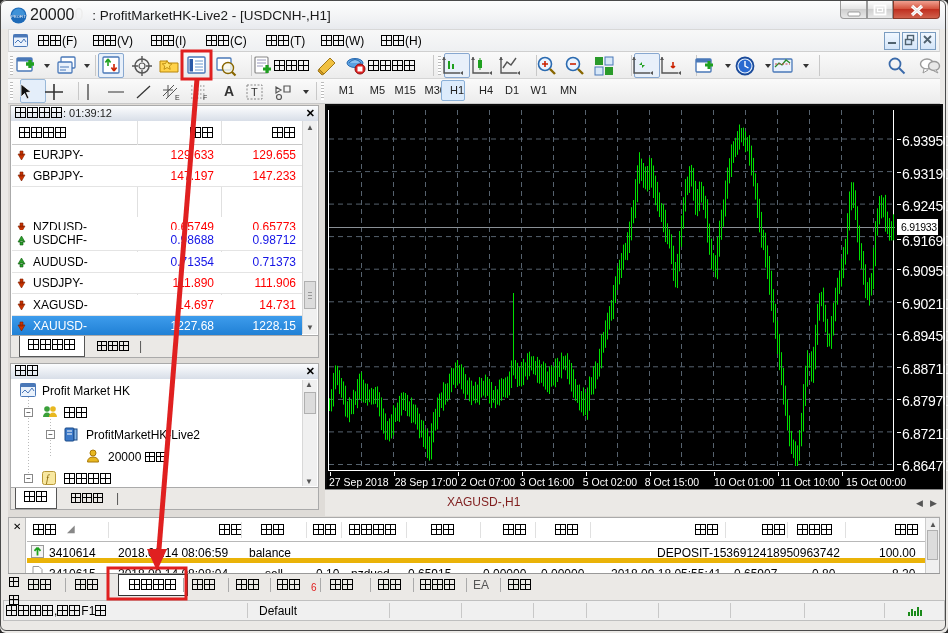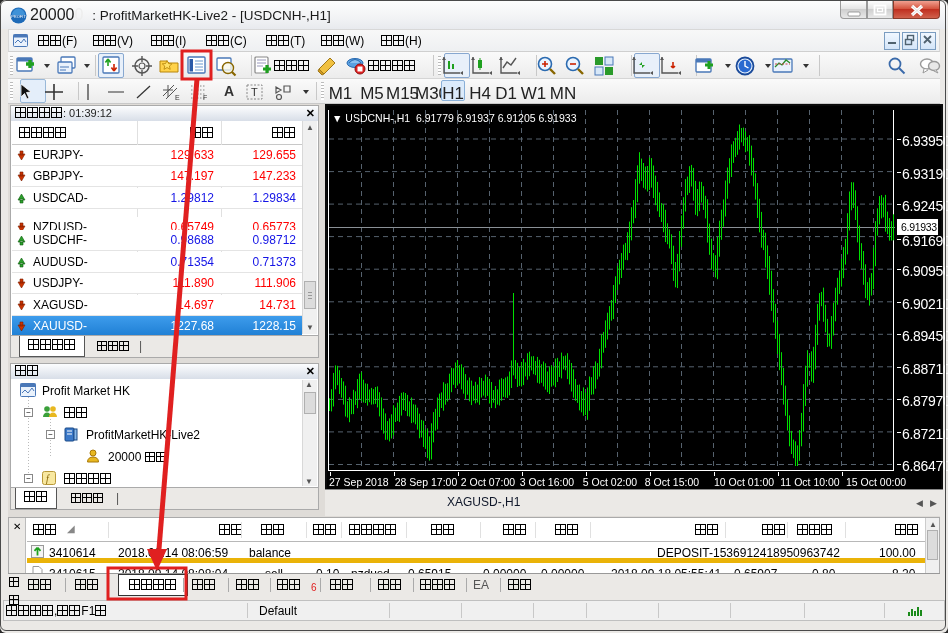--- a/index.html
+++ b/index.html
@@ -23,21 +23,21 @@
 #menubar{position:absolute;left:8px;top:29px;width:932px;height:23px;background:linear-gradient(#f8f8f8,#eef0f2);border:1px solid #d8d8d8;border-bottom:1px solid #cfcfcf}
 .mi{position:absolute;top:4px;font-size:12px;color:#000}
 .mdib{position:absolute;top:2px;width:16px;height:18px;background:linear-gradient(#f0f7ff,#d4e5f8);border:1px solid #7a9cc0;color:#4a5a6a;text-align:center}
 
 #tb1{position:absolute;left:8px;top:52px;width:932px;height:27px;background:linear-gradient(#fafafa,#ececec);border-bottom:1px solid #d5d5d5}
 #tb2{position:absolute;left:8px;top:79px;width:932px;height:25px;background:linear-gradient(#fafafa,#ececec);border-bottom:1px solid #c8c8c8}
 .grip{position:absolute;width:3px;background:repeating-linear-gradient(#bbb 0 1px,#fff 1px 3px)}
 .sep{position:absolute;width:1px;background:#c8c8c8}
 .tbi{position:absolute;top:3px;width:22px;height:22px}
 .drop{position:absolute;top:12px;width:0;height:0;border-left:3px solid transparent;border-right:3px solid transparent;border-top:4px solid #333}
-.tfb{position:absolute;top:2px;font-size:17px;color:#222;text-align:center;padding-top:3px;height:20px}
+.tfb{position:absolute;top:2px;font-size:11px;color:#222;text-align:right;padding-top:3px;height:20px}
 
 .panel{position:absolute;background:#fff;border:1px solid #aaa}
 .ptitle{position:absolute;left:0;top:0;right:0;height:15px;background:linear-gradient(#fcfdfe,#d8dee8);font-size:11px;color:#222;padding:1px 0 0 4px}
 .pclose{position:absolute;right:3px;top:1px;font-size:11px;color:#000;font-weight:bold}
 
 .mwhdr{position:absolute;left:1px;top:15px;right:1px;height:24px;background:#fff;border-bottom:1px solid #c8c8c8;font-size:12px;color:#222}
 .mwrow{position:absolute;left:1px;right:16px;height:21px;border-bottom:1px solid #e4e4e4;font-size:12px;color:#000;background:#fff}
 .mwsel{background:linear-gradient(#3e9cec,#1e7fd4);color:#fff}
 .mwa{position:absolute;left:4px;top:5px}
 .mws{position:absolute;left:21px;top:3px}
@@ -51,21 +51,21 @@
 
 .tree{font-size:12px;color:#000}
 
 #chartwin{position:absolute;left:325px;top:104px;width:618px;height:412px;background:#000;border:2px solid #0a0a0a}
 #plot{position:absolute;left:1px;top:4px;width:566px;height:361px;border-right:1px solid #fff;border-left:1px solid #fff;border-bottom:1px solid #fff}
 #paxis{position:absolute;left:570px;top:4px;right:0;bottom:50px;background:#000}
 .pl{position:absolute;left:5px;font-size:14px;color:#fff;letter-spacing:-0.3px}
 .tl{position:absolute;top:4px;width:80px;text-align:center;font-size:10.5px;color:#fff}
 #taxis{position:absolute;left:2px;top:366px;width:567px;height:23px;color:#fff}
 #ctabs{position:absolute;left:-2px;bottom:-2px;width:618px;height:27px;background:#ebe9e6;border-top:1px solid #888}
-.ctab{position:absolute;top:0;height:26px;font-size:12px;padding:5px 10px 0;color:#0f172a}
+.ctab{position:absolute;top:0;height:26px;font-size:12px;padding:5px 10px 0;color:#7f1d1d}
 .ctaba{background:#fff;border:1px solid #555;border-top:2px solid #333;color:#000}
 
 #term{position:absolute;left:8px;top:517px;width:932px;height:80px;background:#fff;border:1px solid #aaa}
 .thead{position:absolute;left:18px;top:0;right:14px;height:24px;border-bottom:1px solid #b8b8b8;background:#fff;font-size:12px;color:#222}
 .trow{position:absolute;left:18px;right:14px;height:21px;font-size:12px;color:#000}
 .tc{position:absolute;top:4px}
 #termtabs{position:absolute;left:8px;top:573px;width:932px;height:24px;background:#ebe9e6;border-top:1px solid #999;font-size:12px;color:#444}
 .ttab{position:absolute;top:1px}
 
 #status{position:absolute;left:3px;top:600px;width:942px;height:21px;background:#f0f0f0;border:1px solid #c0c0c0;font-size:12px;color:#000}
@@ -321,28 +321,20 @@
 <span class="mwp1 pr">129.633</span>
         <span class="mwp2 pr">129.655</span>
       </div>
       <div class="mwrow" style="top:60px">
 <span class="mwa"><svg width="11" height="11" viewBox="0 0 11 11">
             <path d="M2 4h7L5.5 10z M4 1h3v4h-3z" fill="#cc3300" stroke="#7a1f00" stroke-width="0.6"></path>
           </svg></span>
         <span class="mws">GBPJPY-</span>
 <span class="mwp1 pr">147.197</span>
         <span class="mwp2 pr">147.233</span>
-      </div>
-      <div class="mwrow" style="top:82px">
-<span class="mwa"><svg width="11" height="11" viewBox="0 0 11 11">
-            <path d="M2 7h7L5.5 1z M4 6h3v4h-3z" fill="#2ca02c" stroke="#0f5c0f" stroke-width="0.6"></path>
-          </svg></span>
-        <span class="mws">USDCAD-</span>
-<span class="mwp1 pb">1.29812</span>
-        <span class="mwp2 pb">1.29834</span>
       </div>
       <div class="mwrow" style="top:111px">
 <span class="mwa"><svg width="11" height="11" viewBox="0 0 11 11">
             <path d="M2 4h7L5.5 10z M4 1h3v4h-3z" fill="#cc3300" stroke="#7a1f00" stroke-width="0.6"></path>
           </svg></span>
         <span class="mws">NZDUSD-</span>
 <span class="mwp1 pr">0.65749</span>
         <span class="mwp2 pr">0.65773</span>
       </div>
       <div class="mwrow" style="top:124px">
@@ -448,21 +440,20 @@
       </div>
     </div>
 <div id="chartwin">
       <div id="plot">
         <svg width="566" height="356" style="position:absolute;left:0;top:0">
 <path d="M32.5 0V356M64.5 0V356M96.5 0V356M128.5 0V356M160.5 0V356M192.5 0V356M224.5 0V356M256.5 0V356M288.5 0V356M320.5 0V356M352.5 0V356M384.5 0V356M416.5 0V356M448.5 0V356M480.5 0V356M512.5 0V356M544.5 0V356" stroke="#56626e" stroke-dasharray="5 4" fill="none"></path>
 <path d="M0 29.0H566M0 61.6H566M0 94.1H566M0 126.6H566M0 159.2H566M0 191.8H566M0 224.3H566M0 256.8H566M0 289.4H566M0 321.9H566M0 354.5H566" stroke="#56626e" stroke-dasharray="5 4" fill="none"></path>
 <path d="M0 117.5H566" stroke="#8a9096" fill="none"></path>
 <path d="M0.5 288.3V301.0M2.5 279.2V301.4M4.5 262.9V296.5M6.5 255.4V279.3M8.5 255.8V275.2M10.5 260.2V284.0M12.5 268.0V287.7M14.5 271.4V294.6M16.5 275.7V306.5M18.5 291.2V307.6M20.5 287.2V312.2M22.5 289.4V304.2M24.5 279.8V304.1M26.5 281.3V294.9M28.5 269.1V298.2M30.5 263.7V289.3M32.5 262.1V291.1M34.5 269.7V292.5M36.5 273.4V293.0M38.5 273.8V295.6M40.5 279.5V292.2M42.5 277.9V294.6M44.5 279.1V294.3M46.5 277.0V293.9M48.5 276.4V297.4M50.5 282.2V306.4M52.5 287.4V320.1M54.5 298.5V323.6M56.5 303.4V329.8M58.5 311.1V329.7M60.5 308.4V331.4M62.5 304.3V328.5M64.5 295.2V325.3M66.5 297.6V312.0M68.5 292.6V311.0M70.5 285.9V311.9M72.5 282.8V305.6M74.5 282.2V300.0M76.5 283.0V301.0M78.5 284.9V306.1M80.5 291.4V306.6M82.5 287.5V313.1M84.5 294.3V312.4M86.5 294.7V314.3M88.5 297.7V319.6M90.5 303.7V328.3M92.5 309.9V327.4M94.5 310.7V337.0M96.5 319.6V338.9M98.5 318.3V348.2M100.5 326.4V350.6M102.5 313.3V349.4M104.5 302.1V332.4M106.5 298.8V320.6M108.5 287.5V319.4M110.5 283.6V307.0M112.5 282.4V298.0M114.5 272.2V300.7M116.5 273.8V294.7M118.5 273.2V291.6M120.5 263.7V289.1M122.5 257.8V282.2M124.5 258.3V274.8M126.5 252.5V278.0M128.5 250.0V275.5M130.5 255.1V273.6M132.5 254.3V279.4M134.5 257.3V283.7M136.5 264.1V288.9M138.5 270.3V284.7M140.5 267.5V291.4M142.5 270.6V295.1M144.5 275.8V290.8M146.5 271.8V293.4M148.5 274.6V292.5M150.5 267.1V294.8M152.5 268.0V287.5M154.5 270.8V285.6M156.5 264.6V287.6M158.5 267.0V285.9M160.5 268.9V293.5M162.5 272.0V298.1M164.5 280.0V292.7M166.5 276.0V298.2M168.5 279.4V294.6M170.5 269.6V295.5M172.5 268.2V290.8M174.5 269.1V286.9M176.5 267.5V287.6M178.5 266.5V287.9M180.5 261.5V285.4M182.5 250.4V278.0M184.5 183.0V265.4M186.5 250.1V268.9M188.5 252.8V277.0M190.5 257.2V275.9M192.5 251.9V276.5M194.5 248.9V275.1M196.5 252.4V266.4M198.5 243.2V269.7M200.5 241.7V266.2M202.5 246.4V260.4M204.5 246.1V264.2M206.5 250.9V265.2M208.5 246.9V272.8M210.5 249.8V273.7M212.5 254.3V272.8M214.5 251.5V276.5M216.5 253.3V279.6M218.5 261.5V282.2M220.5 256.6V284.0M222.5 255.2V276.7M224.5 256.3V275.5M226.5 248.6V277.2M228.5 247.9V272.0M230.5 251.4V266.9M232.5 242.6V268.4M234.5 246.2V259.4M236.5 245.5V260.3M238.5 243.2V269.1M240.5 249.8V274.4M242.5 253.0V281.5M244.5 259.3V287.7M246.5 269.0V290.9M248.5 274.9V292.9M250.5 274.5V300.4M252.5 281.0V302.3M254.5 277.4V305.8M256.5 282.5V305.1M258.5 277.5V309.8M260.5 266.5V300.8M262.5 267.2V284.7M264.5 256.2V284.3M266.5 251.4V278.7M268.5 253.1V269.4M270.5 238.8V266.6M272.5 224.4V258.4M274.5 221.9V242.7M276.5 210.4V237.8M278.5 202.7V229.5M280.5 196.1V219.5M282.5 190.0V210.7M284.5 175.0V209.1M286.5 166.3V193.0M288.5 156.1V180.1M290.5 149.8V174.4M292.5 143.1V168.0M294.5 134.6V159.9M296.5 132.9V149.8M298.5 122.2V150.2M300.5 111.6V143.0M302.5 97.2V130.4M304.5 90.0V113.3M306.5 69.2V108.2M308.5 55.3V92.2M310.5 42.2V73.7M312.5 48.6V70.9M314.5 53.0V77.8M316.5 56.5V79.4M318.5 56.0V81.5M320.5 47.5V79.9M322.5 48.1V77.6M324.5 55.5V88.0M326.5 65.6V95.2M328.5 71.9V101.3M330.5 82.4V107.0M332.5 93.1V112.0M334.5 94.2V122.2M336.5 99.8V132.1M338.5 113.3V134.2M340.5 119.3V138.5M342.5 124.3V154.1M344.5 135.7V170.9M346.5 152.0V177.3M348.5 143.9V178.1M350.5 121.0V161.4M352.5 105.4V136.7M354.5 87.2V118.8M356.5 69.1V101.5M358.5 66.6V85.1M360.5 56.2V82.9M362.5 54.9V76.5M364.5 57.9V90.7M366.5 70.9V104.8M368.5 79.0V106.2M370.5 71.5V101.2M372.5 71.9V92.5M374.5 76.2V99.9M376.5 85.8V108.4M378.5 89.2V132.6M380.5 113.6V144.8M382.5 128.7V159.2M384.5 143.1V161.3M386.5 145.2V167.5M388.5 126.8V169.2M390.5 110.7V146.7M392.5 99.7V129.8M394.5 89.4V116.7M396.5 70.5V106.5M398.5 57.5V88.8M400.5 48.2V73.4M402.5 34.4V67.0M404.5 31.2V52.9M406.5 27.8V47.1M408.5 21.1V44.8M410.5 14.5V39.6M412.5 18.0V32.3M414.5 17.6V36.0M416.5 21.3V42.2M418.5 27.1V41.3M420.5 25.2V55.7M422.5 35.6V65.5M424.5 47.9V76.4M426.5 63.3V89.6M428.5 73.1V108.0M430.5 88.8V122.4M432.5 101.9V137.7M434.5 119.7V140.1M436.5 122.7V157.6M438.5 135.4V169.1M440.5 146.0V184.8M442.5 160.7V200.9M444.5 179.2V212.5M446.5 193.8V228.8M448.5 210.5V244.0M450.5 224.1V260.2M452.5 242.2V275.2M454.5 257.9V294.6M456.5 275.6V305.8M458.5 289.1V320.5M460.5 305.4V336.3M462.5 320.9V344.0M464.5 329.6V348.2M466.5 331.3V359.4M468.5 335.4V356.7M470.5 320.0V350.9M472.5 302.9V336.3M474.5 274.1V321.6M476.5 255.7V296.0M478.5 240.2V276.7M480.5 245.2V257.7M482.5 241.3V271.6M484.5 236.8V272.9M486.5 214.7V259.4M488.5 193.9V234.9M490.5 183.1V210.7M492.5 181.9V196.2M494.5 177.6V211.8M496.5 194.8V222.3M498.5 208.9V237.0M500.5 223.5V236.4M502.5 206.1V238.9M504.5 192.6V225.5M506.5 177.7V211.3M508.5 167.8V194.7M510.5 160.5V183.9M512.5 148.8V176.6M514.5 137.1V168.2M516.5 128.8V154.6M518.5 103.2V144.4M520.5 81.5V120.5M522.5 72.2V100.3M524.5 72.3V98.0M526.5 80.3V110.0M528.5 96.3V132.4M530.5 115.5V150.4M532.5 133.2V158.9M534.5 141.0V174.8M536.5 154.3V188.2M538.5 172.1V190.0M540.5 167.7V195.6M542.5 163.1V185.6M544.5 137.7V179.2M546.5 111.1V156.2M548.5 98.3V125.7M550.5 86.1V114.4M552.5 85.1V108.4M554.5 87.4V107.3M556.5 84.9V121.7M558.5 101.6V124.2M560.5 108.1V130.7M562.5 111.2V130.5M564.5 104.3V130.3" stroke="#00df00" fill="none"></path>
 </svg>
-        <div style="position:absolute;left:3px;top:2px;font-size:10.5px;color:#fff">▼ USDCNH-,H1&nbsp;&nbsp;6.91779 6.91937 6.91205 6.91933</div>
       </div>
       <div id="paxis">
         <div class="pl" style="top:23px">6.93950</div>
         <div class="pl" style="top:56px">6.93190</div>
         <div class="pl" style="top:88px">6.92450</div>
         <div class="pl" style="top:123px">6.91690</div>
         <div class="pl" style="top:153px">6.90950</div>
         <div class="pl" style="top:186px">6.90210</div>
         <div class="pl" style="top:218px">6.89450</div>
         <div class="pl" style="top:251px">6.88710</div>

